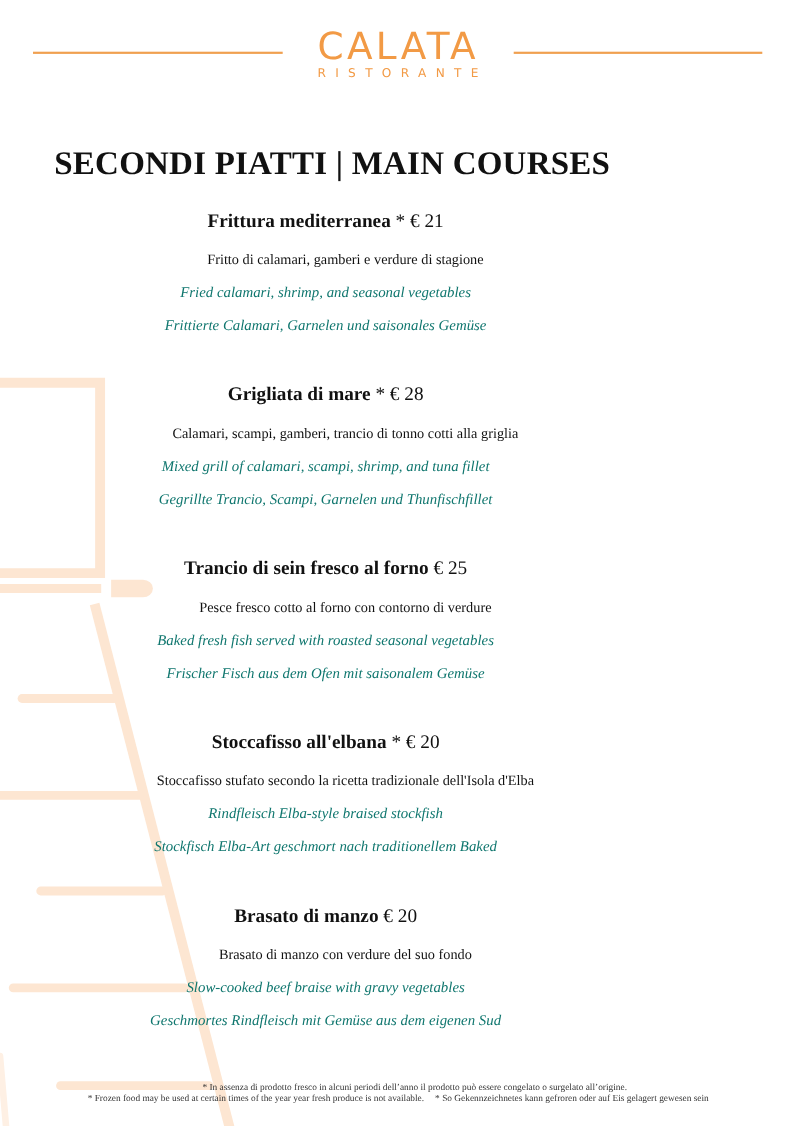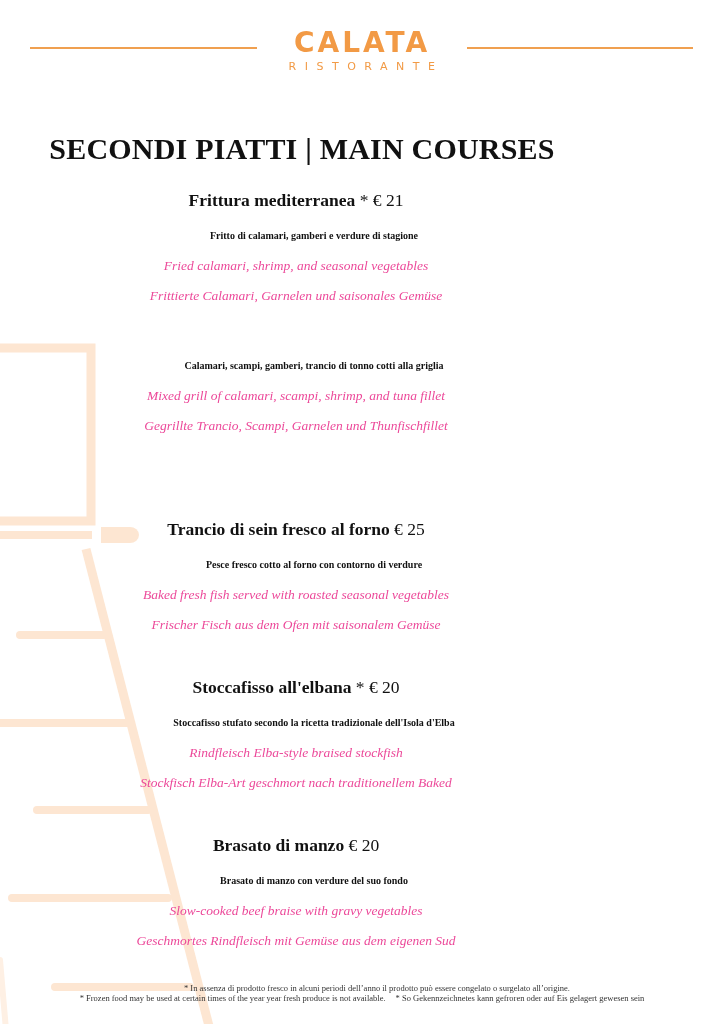--- a/index.html
+++ b/index.html
@@ -8,30 +8,30 @@
       background: #ffffff;
       font-family: "Liberation Serif", "DejaVu Serif", serif;
       color: #111111;
     }
     .deco { position: absolute; left: 0; top: 0; width: 724px; height: 1024px; z-index: 0; pointer-events: none; }
     .header { position: absolute; top: 0; left: 0; width: 724px; height: 100px; z-index: 1; }
     .header .rule { position: absolute; top: 47px; height: 2px; background: #F0A050; }
     .header .rule.left { left: 30px; width: 227px; }
     .header .rule.right { left: 467px; width: 226px; }
     .logo { position: absolute; left: 262px; top: 26px; width: 200px; text-align: center; color: #F29A45; font-family: "DejaVu Sans", "Liberation Sans", sans-serif; }
-    .logo .name { font-size: 28px; letter-spacing: 3px; line-height: 34px; font-weight: bold; }
+    .logo .name { font-size: 34px; letter-spacing: 3px; line-height: 34px; font-weight: normal; }
     .logo .sub { font-size: 11px; letter-spacing: 8.5px; line-height: 13px; margin-top: 0px; padding-left: 8px; }
     .page-title { position: absolute; top: 131px; left: 0; width: 604px; text-align: center; font-weight: bold; font-size: 30px; line-height: 36px; z-index: 1; letter-spacing: 0.2px; }
     .menu { position: absolute; top: 186px; left: 0; width: 592px; z-index: 1; }
     .dish { text-align: center; height: 158px; }
     .dish .title { font-size: 17.5px; line-height: 28px; }
     .dish .title .name { font-weight: bold; }
     .dish .title .price { font-weight: normal; }
-    .dish .it { font-weight: bold; font-size: 10px; line-height: 18px; margin-top: 13px; margin-left: 36px; }
-    .dish .en, .dish .de { font-style: italic; font-size: 13.5px; line-height: 18px; margin-top: 12px; color: #ec4899; }
+    .dish .it { font-weight: normal; font-size: 13px; line-height: 18px; margin-top: 13px; margin-left: 36px; }
+    .dish .en, .dish .de { font-style: italic; font-size: 13.5px; line-height: 18px; margin-top: 12px; color: #0f766e; }
     .footnotes { position: absolute; top: 983px; left: 0; width: 724px; text-align: center; font-size: 8.5px; line-height: 10px; color: #333; z-index: 1; }
     .footnotes .line1 { padding-left: 30px; }
     .footnotes .sep { display: inline-block; width: 10px; }
   </style>
 </head>
 <body>
 
 <svg class="deco" viewBox="0 0 724 1024" xmlns="http://www.w3.org/2000/svg">
   <g fill="none" stroke="#FDE6D2" stroke-linecap="round">
 
@@ -65,20 +65,21 @@
 <div class="page-title">SECONDI PIATTI | MAIN COURSES</div>
 
 <div class="menu">
   <div class="dish">
     <div class="title"><span class="name">Frittura mediterranea</span> <span class="price">* € 21</span></div>
     <div class="it">Fritto di calamari, gamberi e verdure di stagione</div>
     <div class="en">Fried calamari, shrimp, and seasonal vegetables</div>
     <div class="de">Frittierte Calamari, Garnelen und saisonales Gemüse</div>
   </div>
   <div class="dish">
+    <div class="title"><span class="name">Grigliata di mare</span> <span class="price">* € 28</span></div>
     <div class="it">Calamari, scampi, gamberi, trancio di tonno cotti alla griglia</div>
     <div class="en">Mixed grill of calamari, scampi, shrimp, and tuna fillet</div>
     <div class="de">Gegrillte Trancio, Scampi, Garnelen und Thunfischfillet</div>
   </div>
   <div class="dish">
     <div class="title"><span class="name">Trancio di sein fresco al forno</span> <span class="price">€ 25</span></div>
     <div class="it">Pesce fresco cotto al forno con contorno di verdure</div>
     <div class="en">Baked fresh fish served with roasted seasonal vegetables</div>
     <div class="de">Frischer Fisch aus dem Ofen mit saisonalem Gemüse</div>
   </div>

